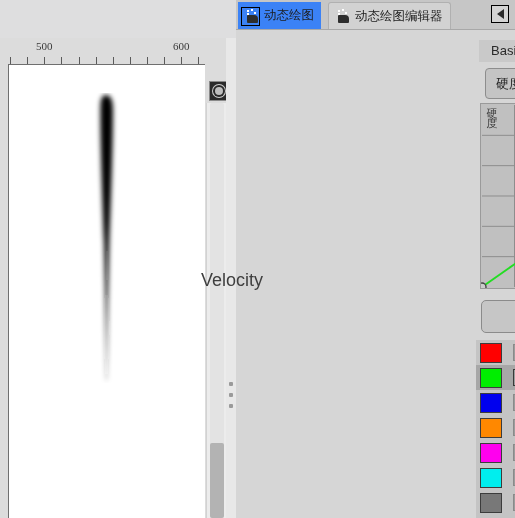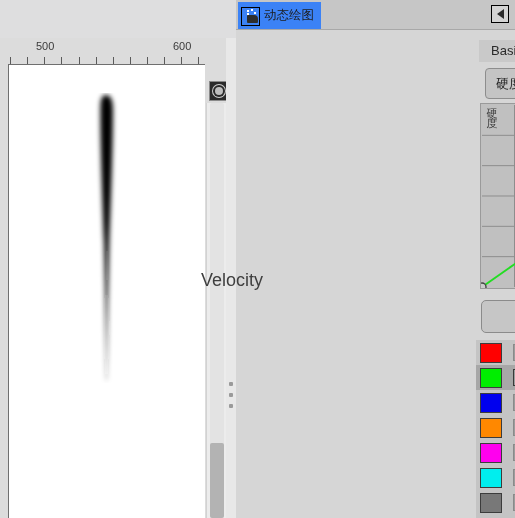--- a/index.html
+++ b/index.html
@@ -16,20 +16,21 @@
     position:absolute;left:0;top:0;width:236px;height:518px;
     background:#e0e0e0;
   }
   #topfiller{
     position:absolute;left:0;top:0;width:236px;height:38px;
     background:#dededf;
   }
   #canvas-frame{
     position:absolute;left:0;top:38px;width:284px;height:480px;
     background:#dcdcdc;
+    font-family:Liberation Serif, serif;
   }
   
   #hruler{
     position:absolute;left:0;top:0;width:205px;height:26px;
     background:#dcdcdc;border-bottom:1px solid #6f6f6f;
     overflow:hidden;
   }
   #hruler .tick{position:absolute;bottom:0;width:1px;background:#5a5a5a;}
   #hruler .tick.minor{height:7px;}
   #hruler .rlabel{
@@ -269,20 +270,30 @@
         <span class="tabicon">
           <span class="body"></span>
           <span class="sp" style="left:2px;top:1px"></span>
           <span class="sp" style="left:6px;top:0px"></span>
           <span class="sp" style="left:2px;top:4px"></span>
           <span class="sp" style="left:9px;top:3px"></span>
         </span>
         <span>动态绘图</span>
       </div>
 
+      <div class="tab inactive" style="left:92px">
+        <span class="tabicon">
+          <span class="body"></span>
+          <span class="sp" style="left:2px;top:1px"></span>
+          <span class="sp" style="left:6px;top:0px"></span>
+          <span class="sp" style="left:2px;top:4px"></span>
+          <span class="sp" style="left:9px;top:3px"></span>
+        </span>
+        <span>动态绘图编辑器</span>
+      </div>
 
       <div id="collapse-btn">
         <span class="arw"></span>
       </div>
     </div>
 
     <div id="preset-title">Basic Dynamics 副本</div>
 
     <div id="hardness-select">
       <span>硬度</span>

